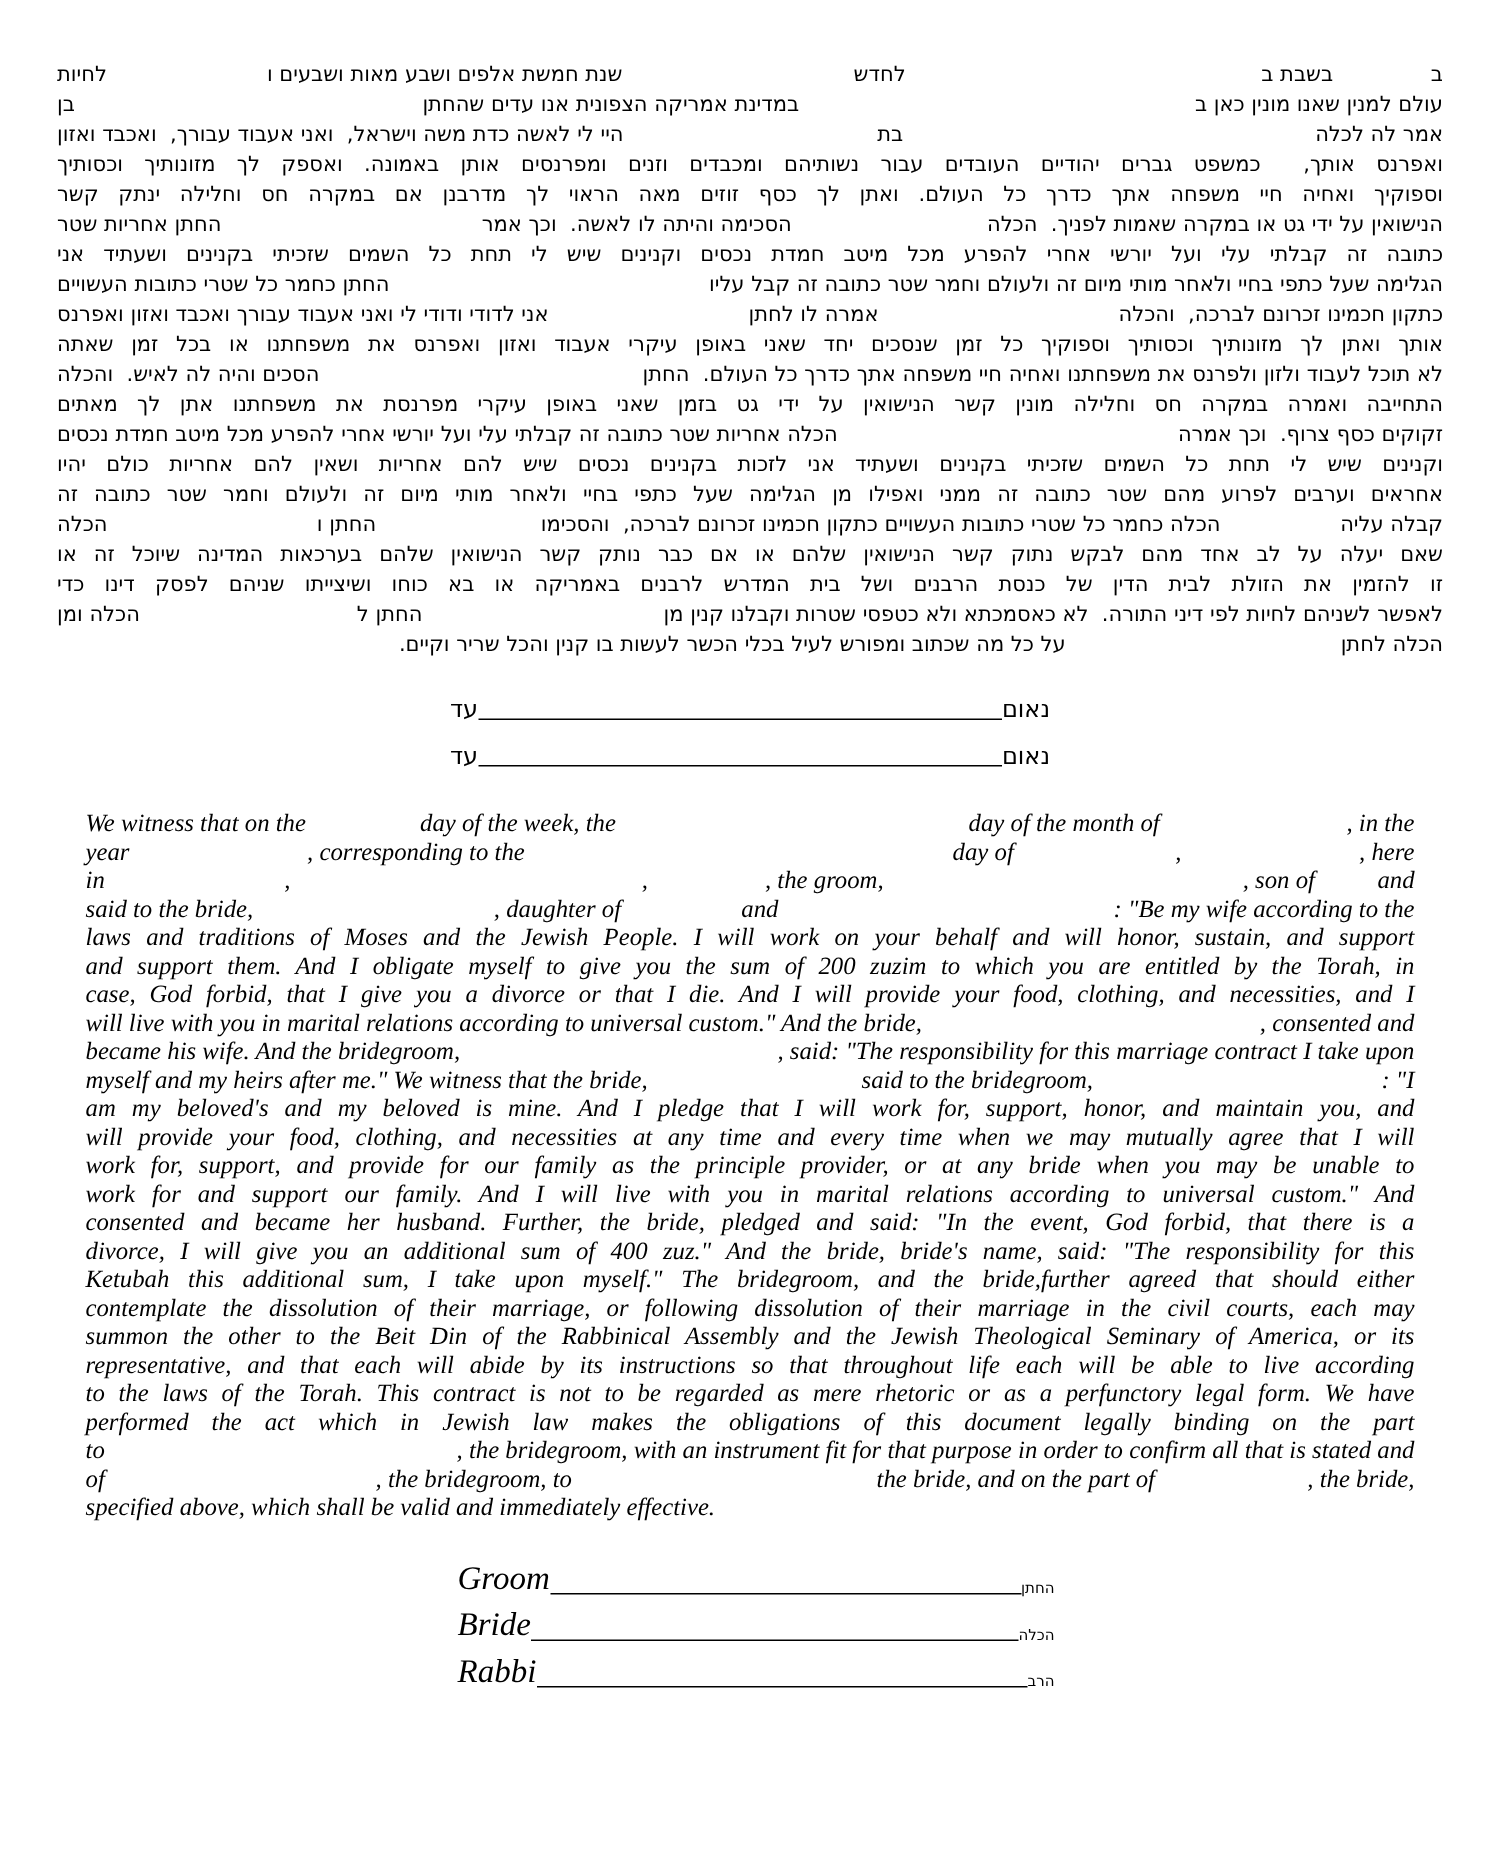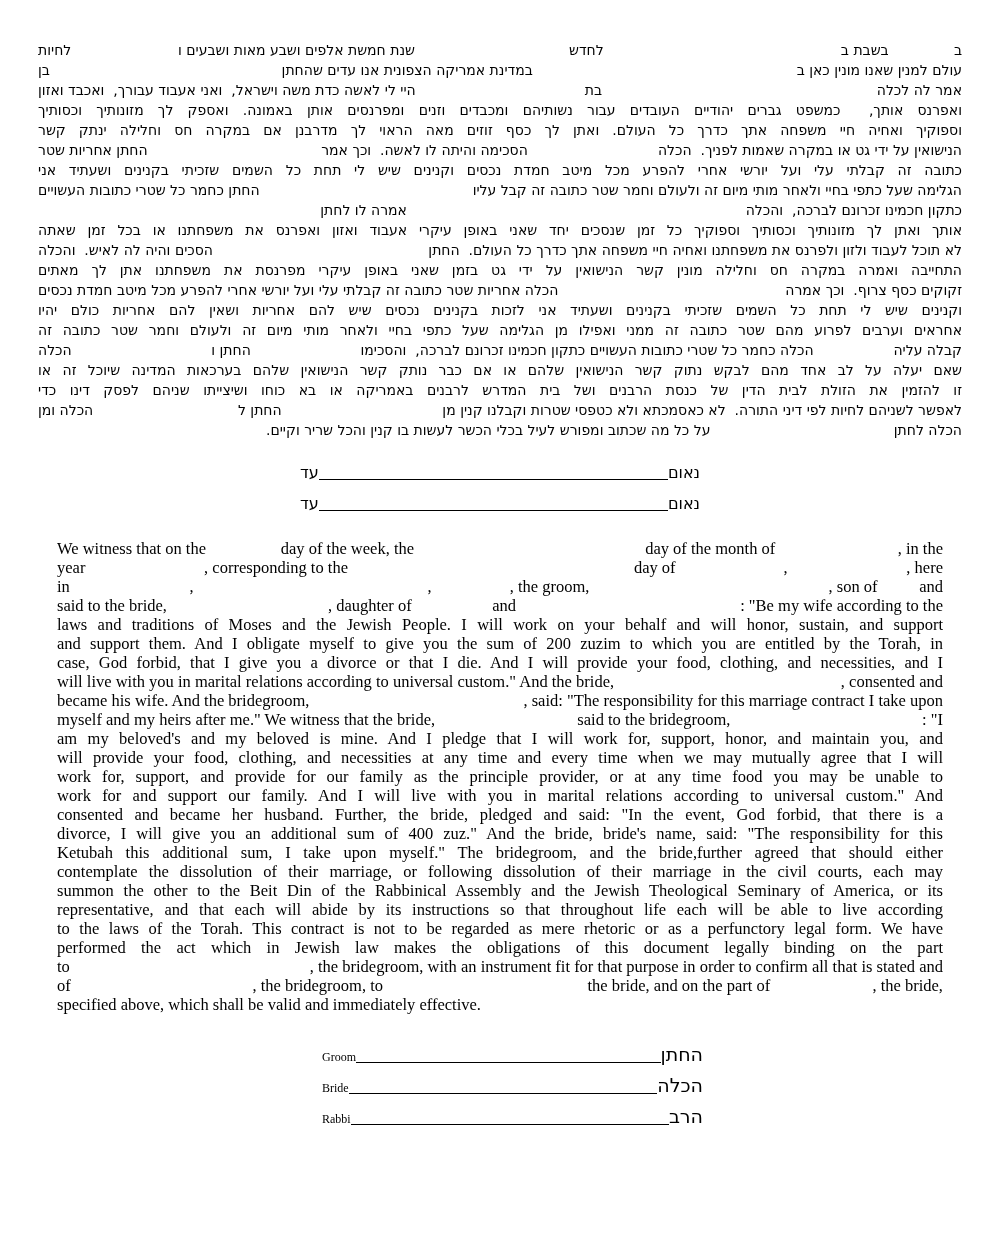--- a/index.html
+++ b/index.html
@@ -22,28 +22,28 @@
   .hebrew-block { direction:rtl; }
   .hline { height:20px; font-family:"DejaVu Sans", sans-serif; font-size:14px; line-height:20px; }
   
   .wit-block { width:400px; margin:22px 0 0 262px; direction:rtl; }
   .wit-row { display:flex; align-items:flex-end; height:20px; margin-bottom:11px;
              font-family:"DejaVu Sans", sans-serif; font-size:16px; }
   .wline { flex:1 1 auto; border-bottom:1.4px solid #000; margin-bottom:2px; }
   
   .english-block { margin:26px 19px 0 19px; }
   .eline { height:19px; font-family:"Liberation Serif","DejaVu Serif",serif;
-           font-size:16.5px; line-height:19px; }
+           font-style:italic; font-size:16.5px; line-height:19px; }
   
   .sig-block { width:398px; margin:30px 0 0 267px; }
   .sig-row { display:flex; align-items:flex-end; height:21px; margin-bottom:10px; }
-  .sig-en { font-family:"Liberation Serif","DejaVu Serif",serif; 
-            font-size:12px; white-space:pre;margin-left:17px; }
+  .sig-en { font-family:"Liberation Serif","DejaVu Serif",serif; font-style:italic;
+            font-size:22px; white-space:pre; }
   .sig-line { flex:1 1 auto; border-bottom:1.4px solid #000; margin-bottom:2px; }
-  .sig-he { font-family:"DejaVu Sans", sans-serif; font-size:19px; white-space:pre; }
+  .sig-he { font-family:"DejaVu Sans", sans-serif; font-size:10px; white-space:pre; }
 </style>
 </head>
 <body>
 
 <div class="page">
 
   <div class="hebrew-block">
       <div class="tline hline" dir="rtl">
         <span class="seg">ב</span>
         <span class="blank" style="flex-grow: 55;"></span>
@@ -88,20 +88,21 @@
       <div class="tline hline" dir="rtl">
         <span class="seg">הגלימה שעל כתפי בחיי ולאחר מותי מיום זה ולעולם וחמר שטר כתובה זה קבל עליו</span>
         <span class="blank" style="flex-grow: 100;"></span>
         <span class="seg">החתן כחמר כל שטרי כתובות העשויים</span>
       </div>
       <div class="tline hline" dir="rtl">
         <span class="seg">כתקון חכמינו זכרונם לברכה,  והכלה</span>
         <span class="blank" style="flex-grow: 120;"></span>
         <span class="seg">אמרה לו לחתן</span>
         <span class="blank" style="flex-grow: 100;"></span>
+        <span class="seg">אני לדודי ודודי לי ואני אעבוד עבורך ואכבד ואזון ואפרנס</span>
       </div>
       <div class="tline hline" dir="rtl">
         <span class="seg fill">אותך ואתן לך מזונותיך וכסותיך וספוקיך כל זמן שנסכים יחד שאני באופן עיקרי אעבוד ואזון ואפרנס את משפחתנו או בכל זמן שאתה</span>
       </div>
       <div class="tline hline" dir="rtl">
         <span class="seg">לא תוכל לעבוד ולזון ולפרנס את משפחתנו ואחיה חיי משפחה אתך כדרך כל העולם.  החתן</span>
         <span class="blank" style="flex-grow: 110;"></span>
         <span class="seg">הסכים והיה לה לאיש.  והכלה</span>
       </div>
       <div class="tline hline" dir="rtl">
@@ -230,21 +231,21 @@
         <span class="blank" style="flex-grow: 155;"></span>
         <span class="seg">: "I</span>
       </div>
       <div class="tline eline" dir="ltr">
         <span class="seg fill">am my beloved's and my beloved is mine. And I pledge that I will work for, support, honor, and maintain you, and</span>
       </div>
       <div class="tline eline" dir="ltr">
         <span class="seg fill">will provide your food, clothing, and necessities at any time and every time when we may mutually agree that I will</span>
       </div>
       <div class="tline eline" dir="ltr">
-        <span class="seg fill">work for, support, and provide for our family as the principle provider, or at any time food you may be unable to</span>
+        <span class="seg fill">work for, support, and provide for our family as the principle provider, or at any bride when you may be unable to</span>
       </div>
       <div class="tline eline" dir="ltr">
         <span class="seg fill">work for and support our family. And I will live with you in marital relations according to universal custom." And</span>
       </div>
       <div class="tline eline" dir="ltr">
         <span class="seg fill">consented and became her husband. Further, the bride, pledged and said: "In the event, God forbid, that there is a</span>
       </div>
       <div class="tline eline" dir="ltr">
         <span class="seg fill">divorce, I will give you an additional sum of 400 zuz." And the bride, bride's name, said: "The responsibility for this</span>
       </div>

